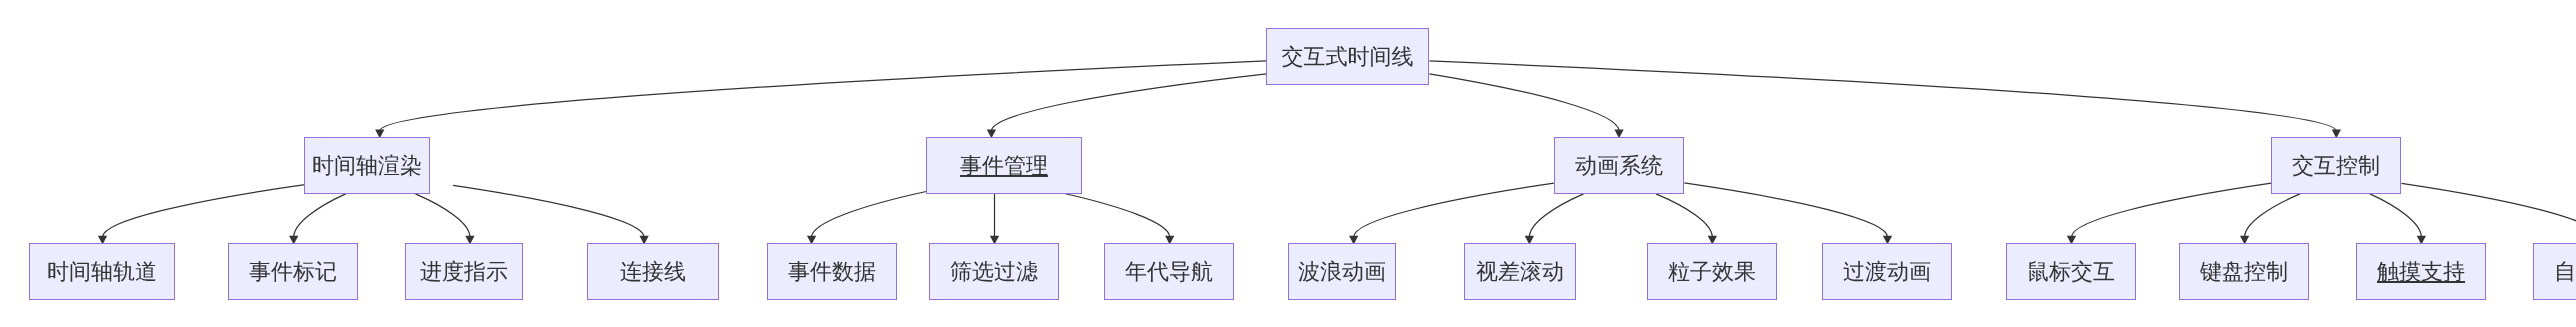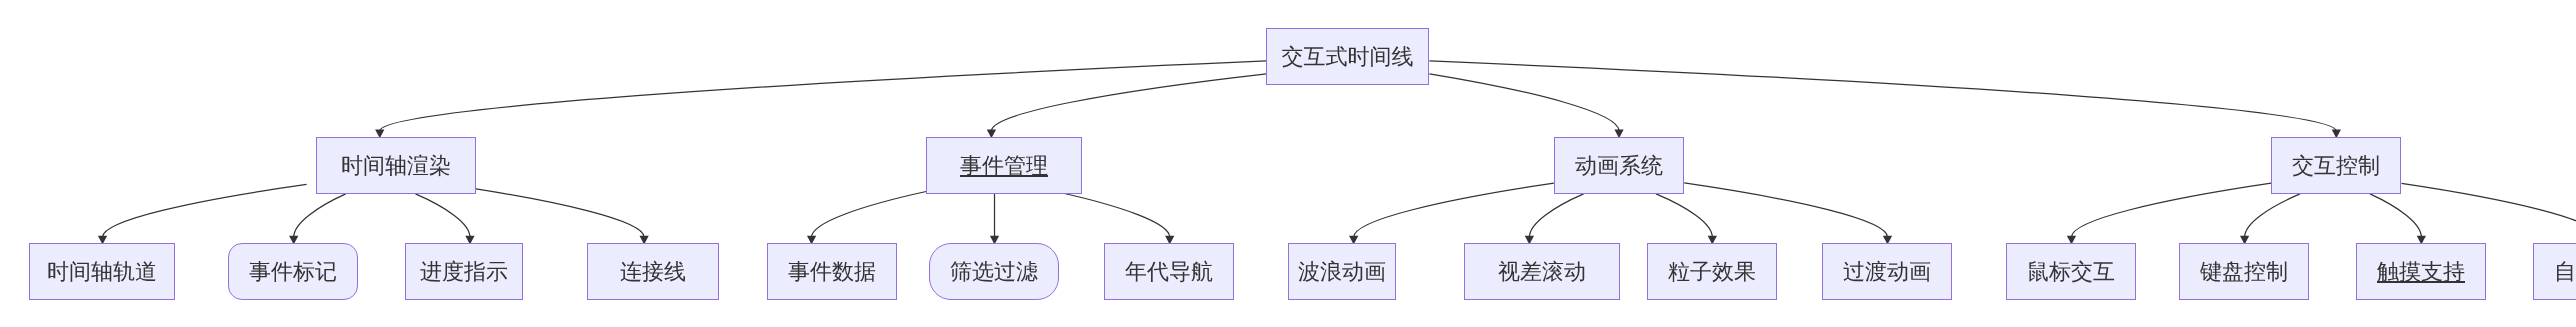--- a/index.html
+++ b/index.html
@@ -83,33 +83,33 @@
       <polygon points="4011,457 4029,457 4020,474"></polygon>
       <path d="M 4463.568345323741 376 C 4404.405755395684 401.2, 4356 433.12, 4356 460"></path>
       <polygon points="4347,457 4365,457 4356,474"></polygon>
       <path d="M 4599.287769784172 376 C 4654.1294964028775 401.2, 4699 433.12, 4699 460"></path>
       <polygon points="4690,457 4708,457 4699,474"></polygon>
       <path d="M 4660.5 355.5451866404715 C 4870.875 386.8816306483301, 5043 426.5744597249509, 5043 460"></path>
       <polygon points="5034,457 5052,457 5043,474"></polygon>
     </svg>
   <div id="node-layer">
       <div class="node" style="left: 1266px; top: 28px; width: 163px;">交互式时间线</div>
-      <div class="node" style="left: 316px; top: 137px; width: 160px;">时间轴渲染</div>
+      <div class="node" style="left: 304px; top: 137px; width: 126px;">时间轴渲染</div>
       <div class="node" style="left: 926px; top: 137px; width: 156px; text-decoration: underline;">事件管理</div>
       <div class="node" style="left: 1554px; top: 137px; width: 130px;">动画系统</div>
       <div class="node" style="left: 2271px; top: 137px; width: 130px;">交互控制</div>
       <div class="node" style="left: 29px; top: 243px; width: 146px;">时间轴轨道</div>
-      <div class="node" style="left: 228px; top: 243px; width: 130px; border-radius: 14px;">事件标记</div>
+      <div class="node" style="left: 228px; top: 243px; width: 130px;">事件标记</div>
       <div class="node" style="left: 405px; top: 243px; width: 118px;">进度指示</div>
       <div class="node" style="left: 587px; top: 243px; width: 132px;">连接线</div>
       <div class="node" style="left: 767px; top: 243px; width: 130px;">事件数据</div>
-      <div class="node" style="left: 929px; top: 243px; width: 130px; border-radius: 22px;">筛选过滤</div>
+      <div class="node" style="left: 929px; top: 243px; width: 130px;">筛选过滤</div>
       <div class="node" style="left: 1104px; top: 243px; width: 130px;">年代导航</div>
       <div class="node" style="left: 1288px; top: 243px; width: 108px;">波浪动画</div>
-      <div class="node" style="left: 1464px; top: 243px; width: 156px;">视差滚动</div>
+      <div class="node" style="left: 1464px; top: 243px; width: 112px;">视差滚动</div>
       <div class="node" style="left: 1647px; top: 243px; width: 130px;">粒子效果</div>
       <div class="node" style="left: 1822px; top: 243px; width: 130px;">过渡动画</div>
       <div class="node" style="left: 2006px; top: 243px; width: 130px;">鼠标交互</div>
       <div class="node" style="left: 2179px; top: 243px; width: 130px;">键盘控制</div>
       <div class="node" style="left: 2356px; top: 243px; width: 130px; text-decoration: underline;">触摸支持</div>
       <div class="node" style="left: 2533px; top: 243px; width: 130px;">自动播放</div>
     </div>
 </div>
 
 

